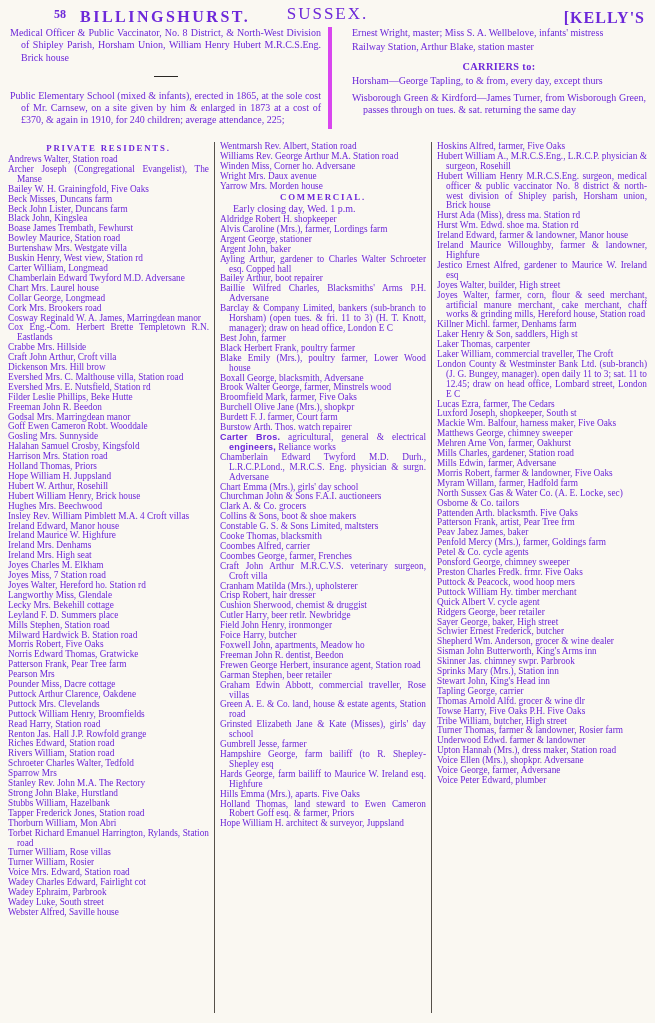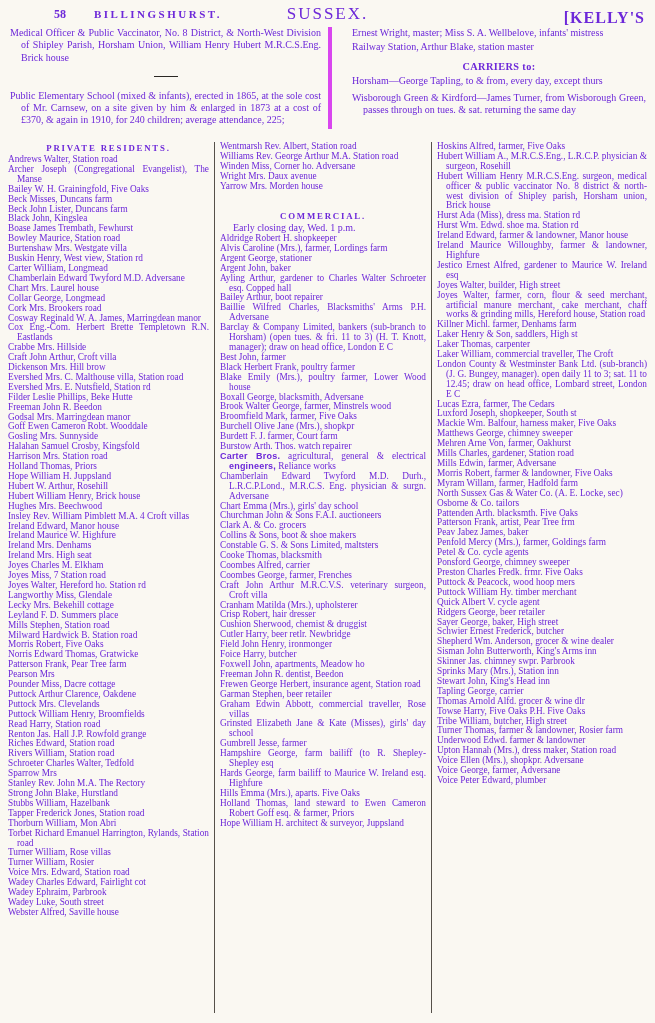--- a/index.html
+++ b/index.html
@@ -8,39 +8,39 @@
     width:655px;height:1023px;
     background:#faf8f2;
     font-family:"Liberation Serif","DejaVu Serif",serif;
     color:#6d28d9;
     overflow:hidden;
     box-sizing:border-box;
   }
   
   .header{position:absolute;top:4px;left:0;width:100%;height:20px;}
   .page-number{position:absolute;left:54px;top:3px;font-size:12px;font-weight:bold;}
-  .place-title{position:absolute;left:94px;top:4px;font-size:11px;font-weight:bold;letter-spacing:2.5px;}
+  .place-title{position:absolute;left:80px;top:4px;font-size:16px;font-weight:bold;letter-spacing:2.5px;}
   .county-title{position:absolute;left:0;right:0;top:0;text-align:center;font-size:17px;letter-spacing:2px;}
   .publisher{position:absolute;right:10px;top:5px;font-size:16px;font-weight:bold;letter-spacing:1px;}
   
   .intro{position:absolute;top:27px;left:10px;width:636px;display:flex;}
   .intro-left{width:318px;padding-right:7px;box-sizing:border-box;}
   .intro-right{width:318px;padding-left:20px;box-sizing:border-box;border-left:4px solid #d946ef;}
   .intro-para{font-size:10px;line-height:12.3px;text-align:justify;margin:0 0 2px 0;padding-left:11px;text-indent:-11px;}
   .divider-dash{width:24px;border-top:1.5px solid #2a2824;margin:12px auto 13px auto;}
   .carriers-heading{text-align:center;font-size:10.3px;font-weight:bold;letter-spacing:.4px;margin:7px 0 3px 0;}
   .carrier{font-size:10px;line-height:12.3px;text-align:justify;margin:0 0 5px 0;padding-left:11px;text-indent:-11px;}
   
   .main{position:absolute;top:142px;left:8px;width:639px;bottom:10px;display:flex;}
   .col{box-sizing:border-box;overflow:hidden;}
   .col-1{width:206px;padding-right:5px;}
   .col-2{width:217px;padding:0 5px;border-left:1px solid #55504a;}
   .col-3{width:216px;padding-left:5px;border-left:1px solid #55504a;}
   .section-heading{text-align:center;font-weight:bold;font-size:8.8px;letter-spacing:1.8px;margin:1px 0 2px 0;}
-  .section-heading.commercial{margin-top:19px;}
+  .section-heading.commercial{margin-top:0;}
   .entry{font-size:9.3px;line-height:9.9px;text-align:justify;padding-left:9px;text-indent:-9px;}
   .early-closing{font-size:10px;line-height:10.5px;text-indent:13px;margin:0 0 1px 0;}
   .bold{font-weight:bold;font-family:"Liberation Sans","DejaVu Sans",sans-serif;font-size:9px;letter-spacing:.2px;}
 </style>
 </head>
 <body>
 
 <div class="page">
 
   <div class="header">
@@ -190,20 +190,21 @@
           <div class="entry">Crisp Robert, hair dresser</div>
           <div class="entry">Cushion Sherwood, chemist &amp; druggist</div>
           <div class="entry">Cutler Harry, beer retlr. Newbridge</div>
           <div class="entry">Field John Henry, ironmonger</div>
           <div class="entry">Foice Harry, butcher</div>
           <div class="entry">Foxwell John, apartments, Meadow ho</div>
           <div class="entry">Freeman John R. dentist, Beedon</div>
           <div class="entry">Frewen George Herbert, insurance agent, Station road</div>
           <div class="entry">Garman Stephen, beer retailer</div>
           <div class="entry">Graham Edwin Abbott, commercial traveller, Rose villas</div>
+          <div class="entry">Green A. E. &amp; Co. land, house &amp; estate agents, Station road</div>
           <div class="entry">Grinsted Elizabeth Jane &amp; Kate (Misses), girls' day school</div>
           <div class="entry">Gumbrell Jesse, farmer</div>
           <div class="entry">Hampshire George, farm bailiff (to R. Shepley-Shepley esq</div>
           <div class="entry">Hards George, farm bailiff to Maurice W. Ireland esq. Highfure</div>
           <div class="entry">Hills Emma (Mrs.), aparts. Five Oaks</div>
           <div class="entry">Holland Thomas, land steward to Ewen Cameron Robert Goff esq. &amp; farmer, Priors</div>
           <div class="entry">Hope William H. architect &amp; surveyor, Juppsland</div>
         </div>
     </div>
     <div class="col col-3">

